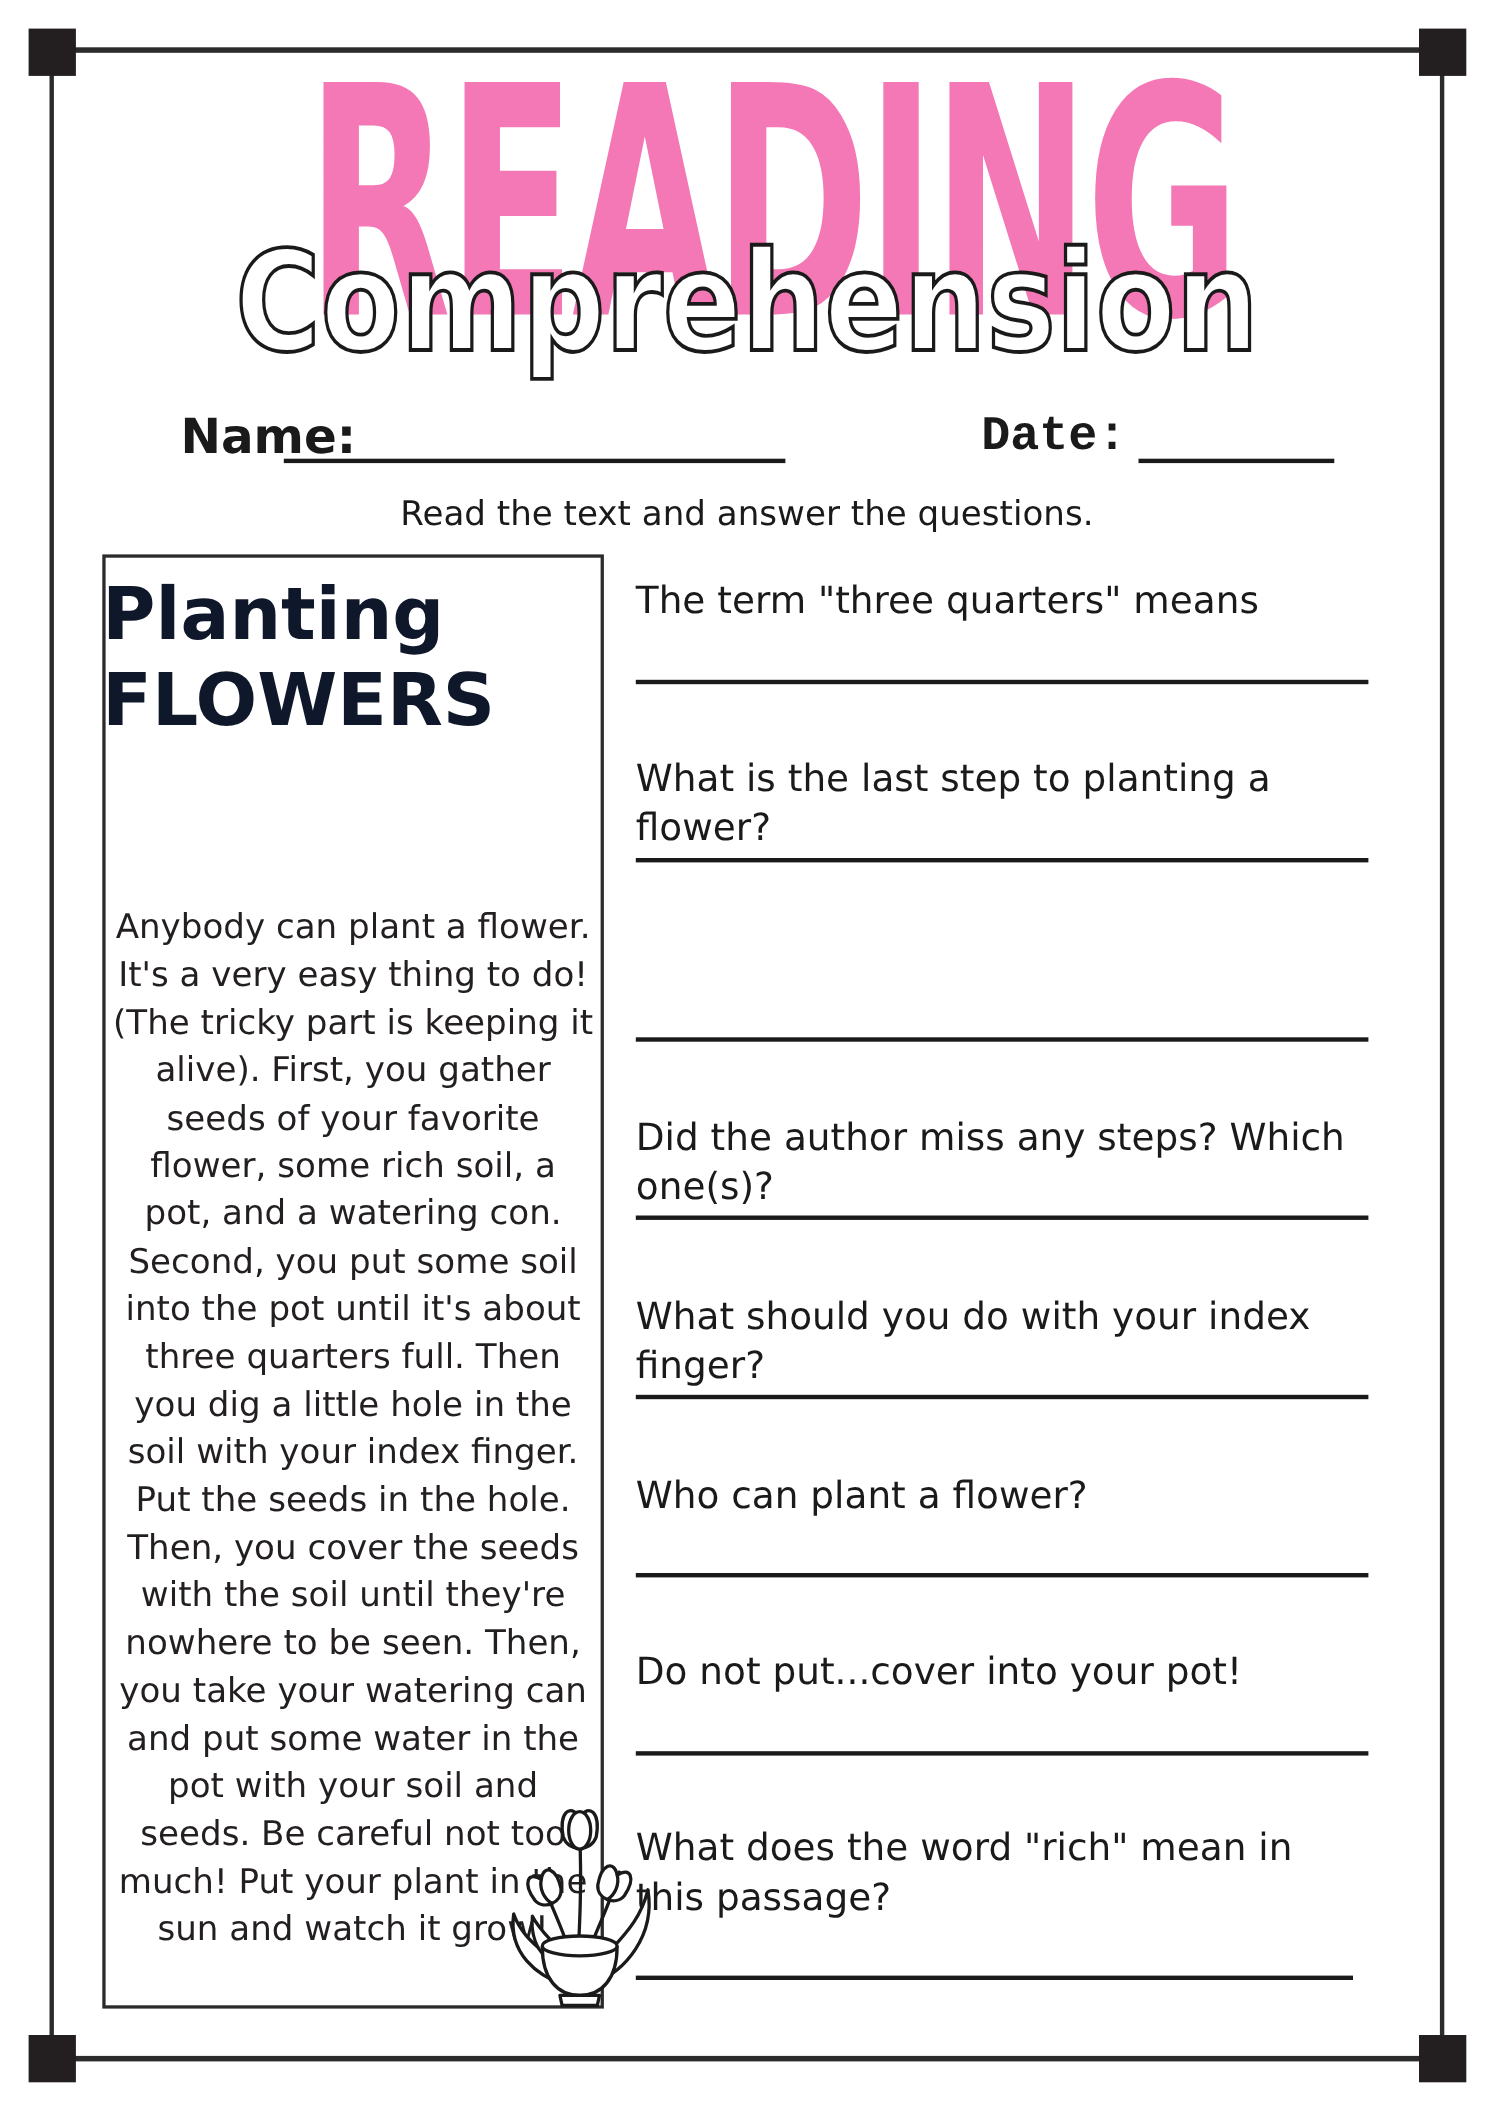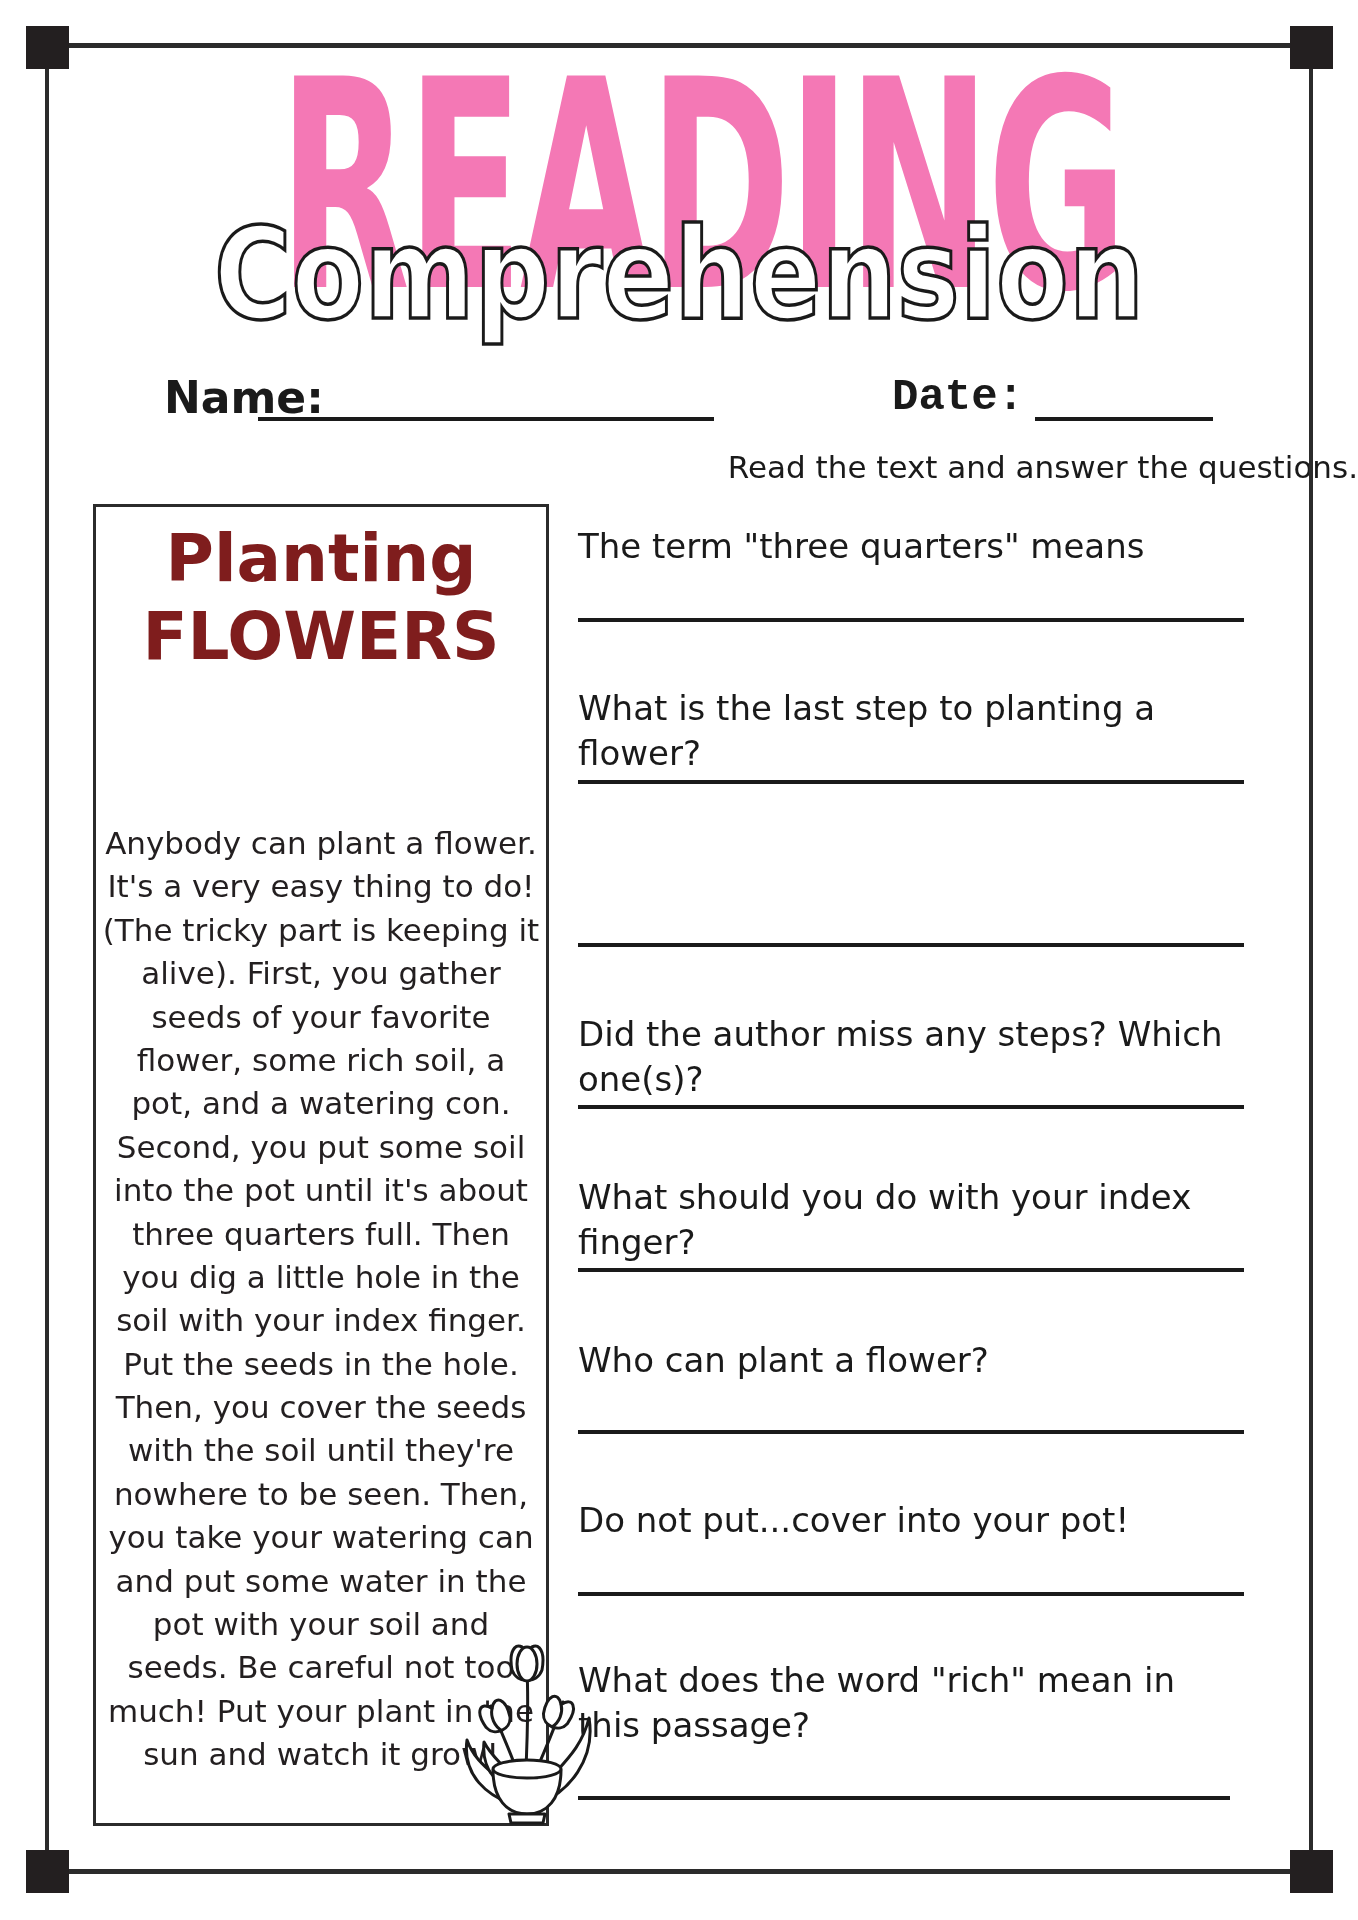--- a/index.html
+++ b/index.html
@@ -43,32 +43,32 @@
   
   .label { position: absolute; font-size: 44px; font-weight: bold; color: #1a1a1a; z-index: 3; }
   .write-line { position: absolute; height: 0; border-bottom: 4px solid #1a1a1a; z-index: 3; }
   .name-label { left: 152px; top: 372px; margin-left: 12px; }
   .name-line  { left: 258px; top: 417px; width: 456px; }
   .date-label { left: 892px; top: 372px; font-family: Liberation Mono, monospace; }
   .date-line  { left: 1035px; top: 417px; width: 178px; }
 
   .instruction {
     position: absolute; left: 0; top: 449px; width: 100%;
-    text-align: right; font-size: 31px; color: #1a1a1a; z-index: 3;
+    text-align: center; font-size: 31px; color: #1a1a1a; z-index: 3;
   }
 
   
   .passage-box {
     position: absolute; left: 93px; top: 504px; width: 456px; height: 1322px;
     border: 3px solid #2b2b2b; box-sizing: border-box; background: #ffffff; z-index: 2;
   }
   .passage-title {
     position: absolute; left: 93px; top: 520px; width: 456px;
-    text-align: center; font-size: 66px; font-weight: bold; line-height: 1.18;
-    color: #7f1d1d; z-index: 3; white-space: pre-line;
+    font-size: 66px; font-weight: bold; line-height: 1.18;
+    color: #0f172a; z-index: 3; white-space: pre-line;
   }
   .passage-body {
     position: absolute; left: 102px; top: 822px; width: 438px;
     text-align: center; font-size: 31px; line-height: 1.4; color: #231f20; z-index: 3;
   }
 
   
   .q-text {
     position: absolute; left: 578px; width: 680px;
     font-size: 34px; line-height: 1.32; color: #1a1a1a; z-index: 3;

